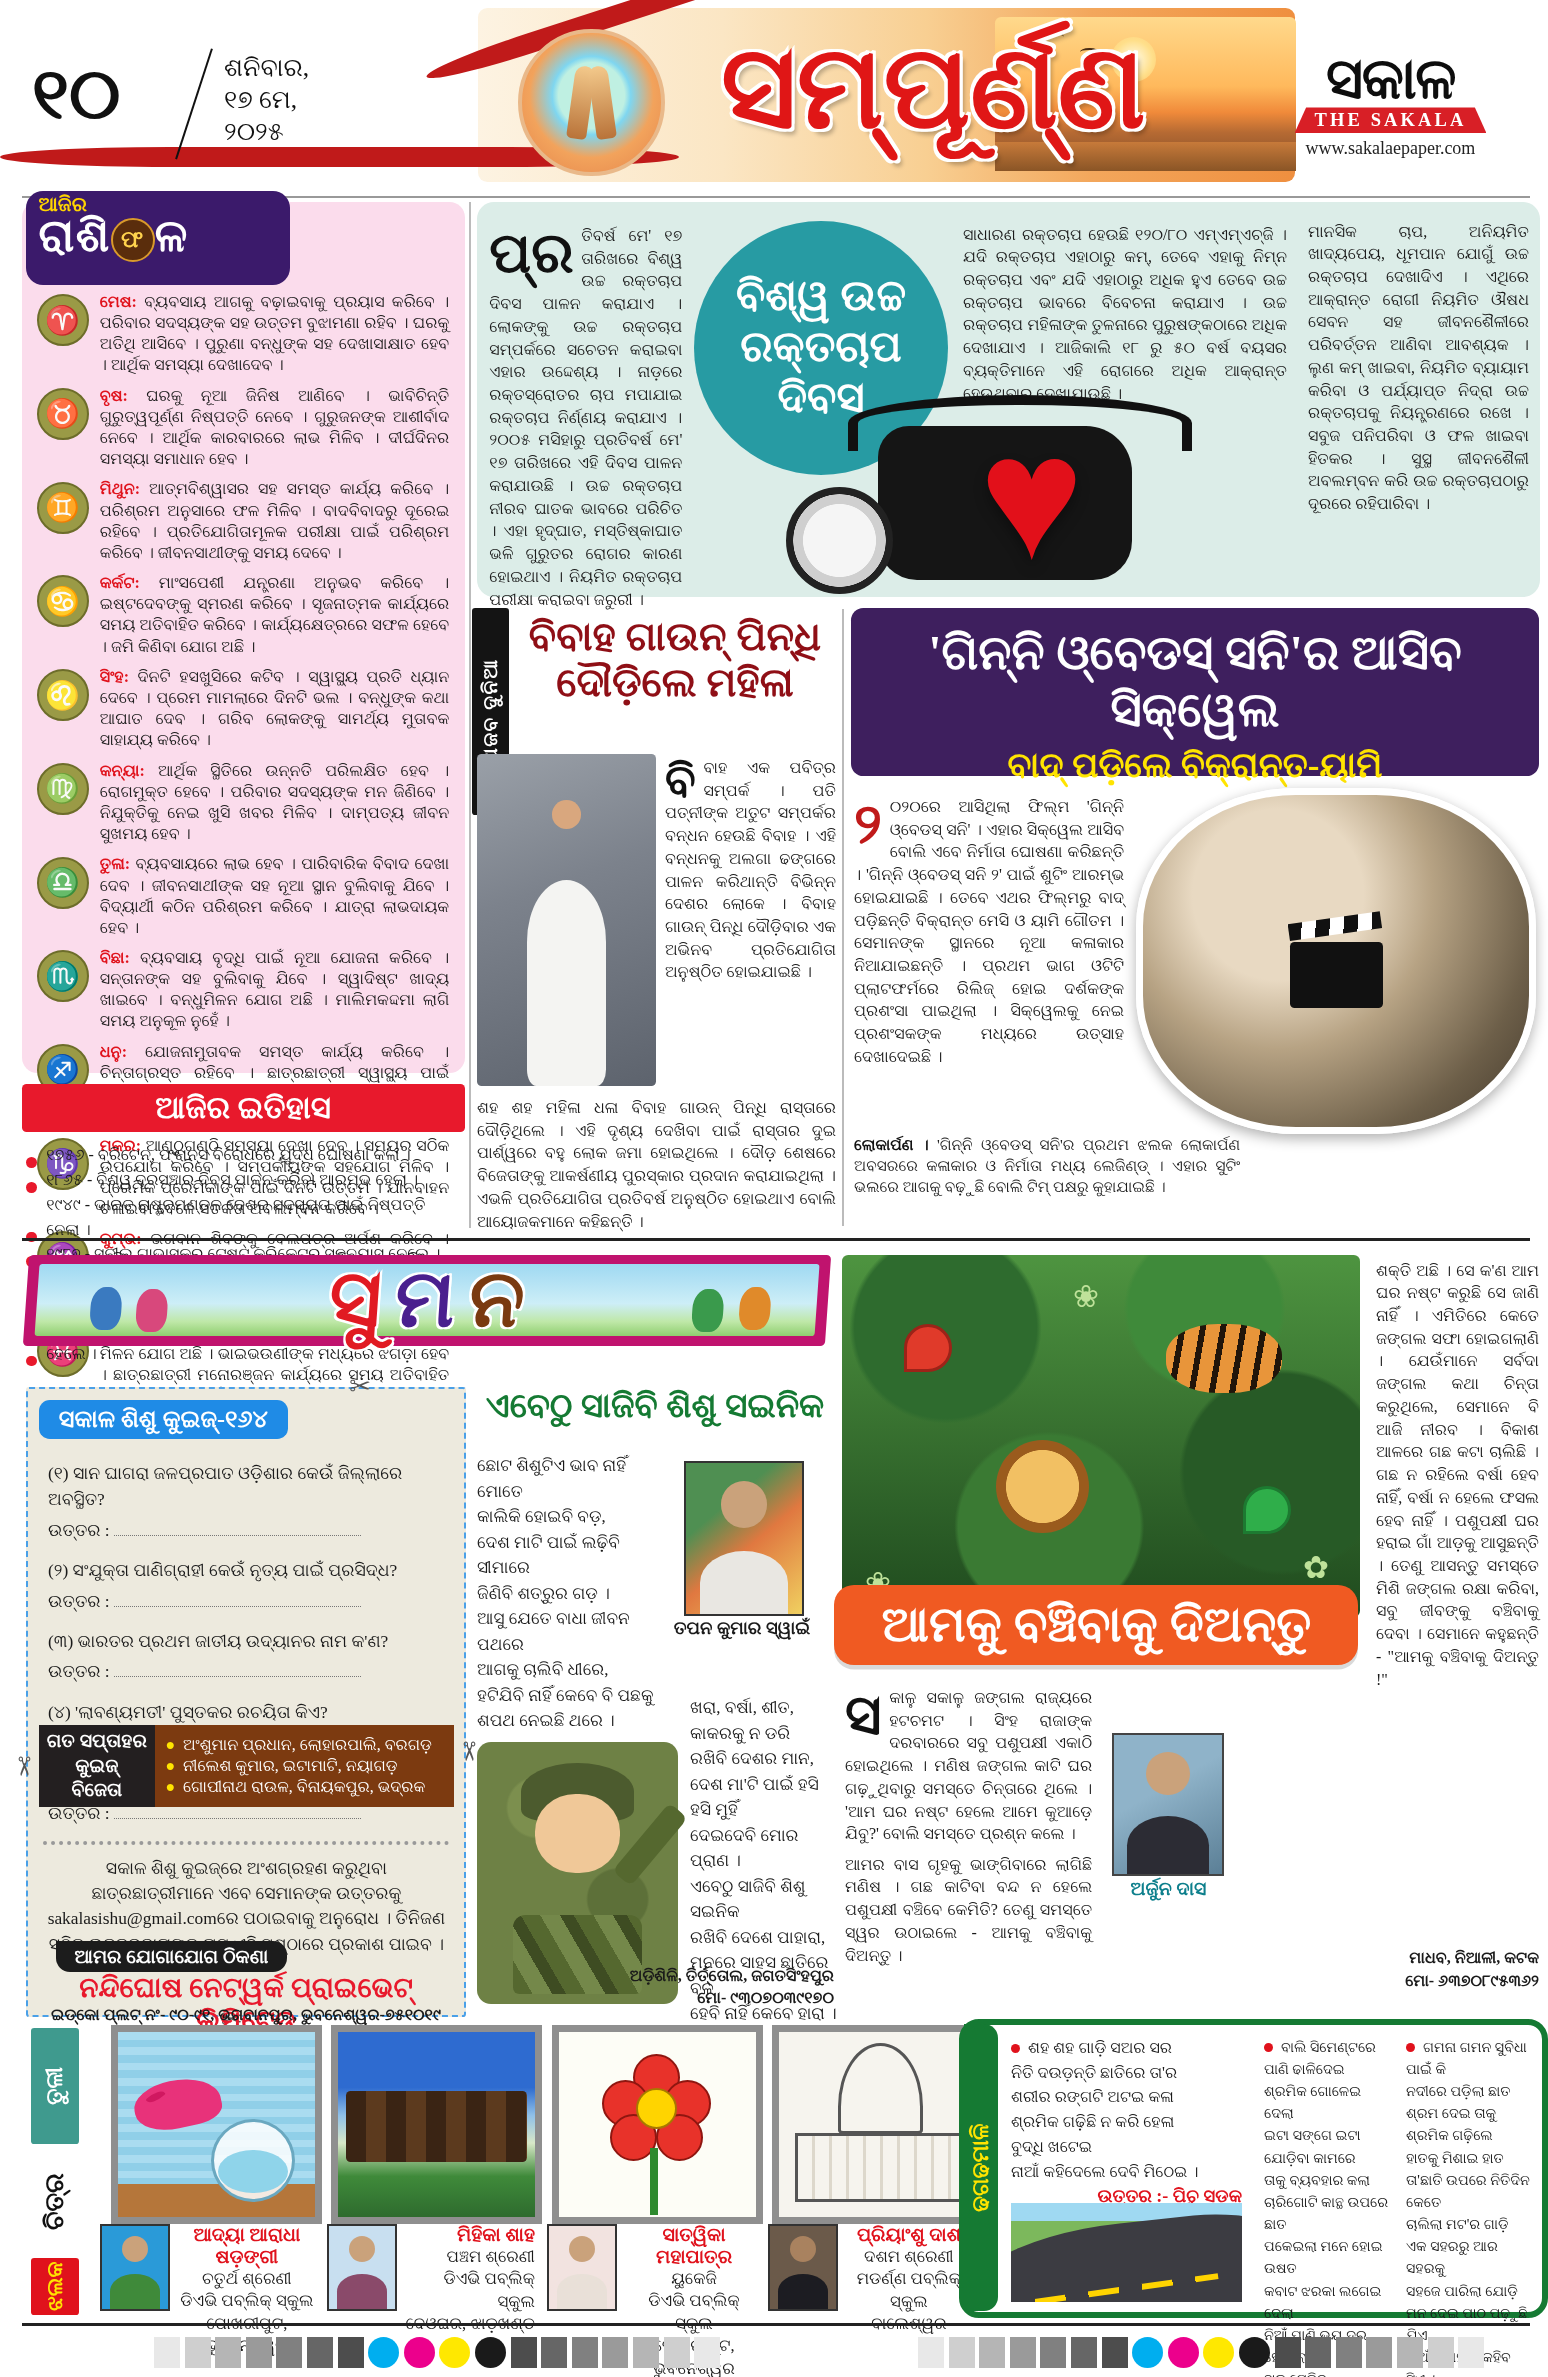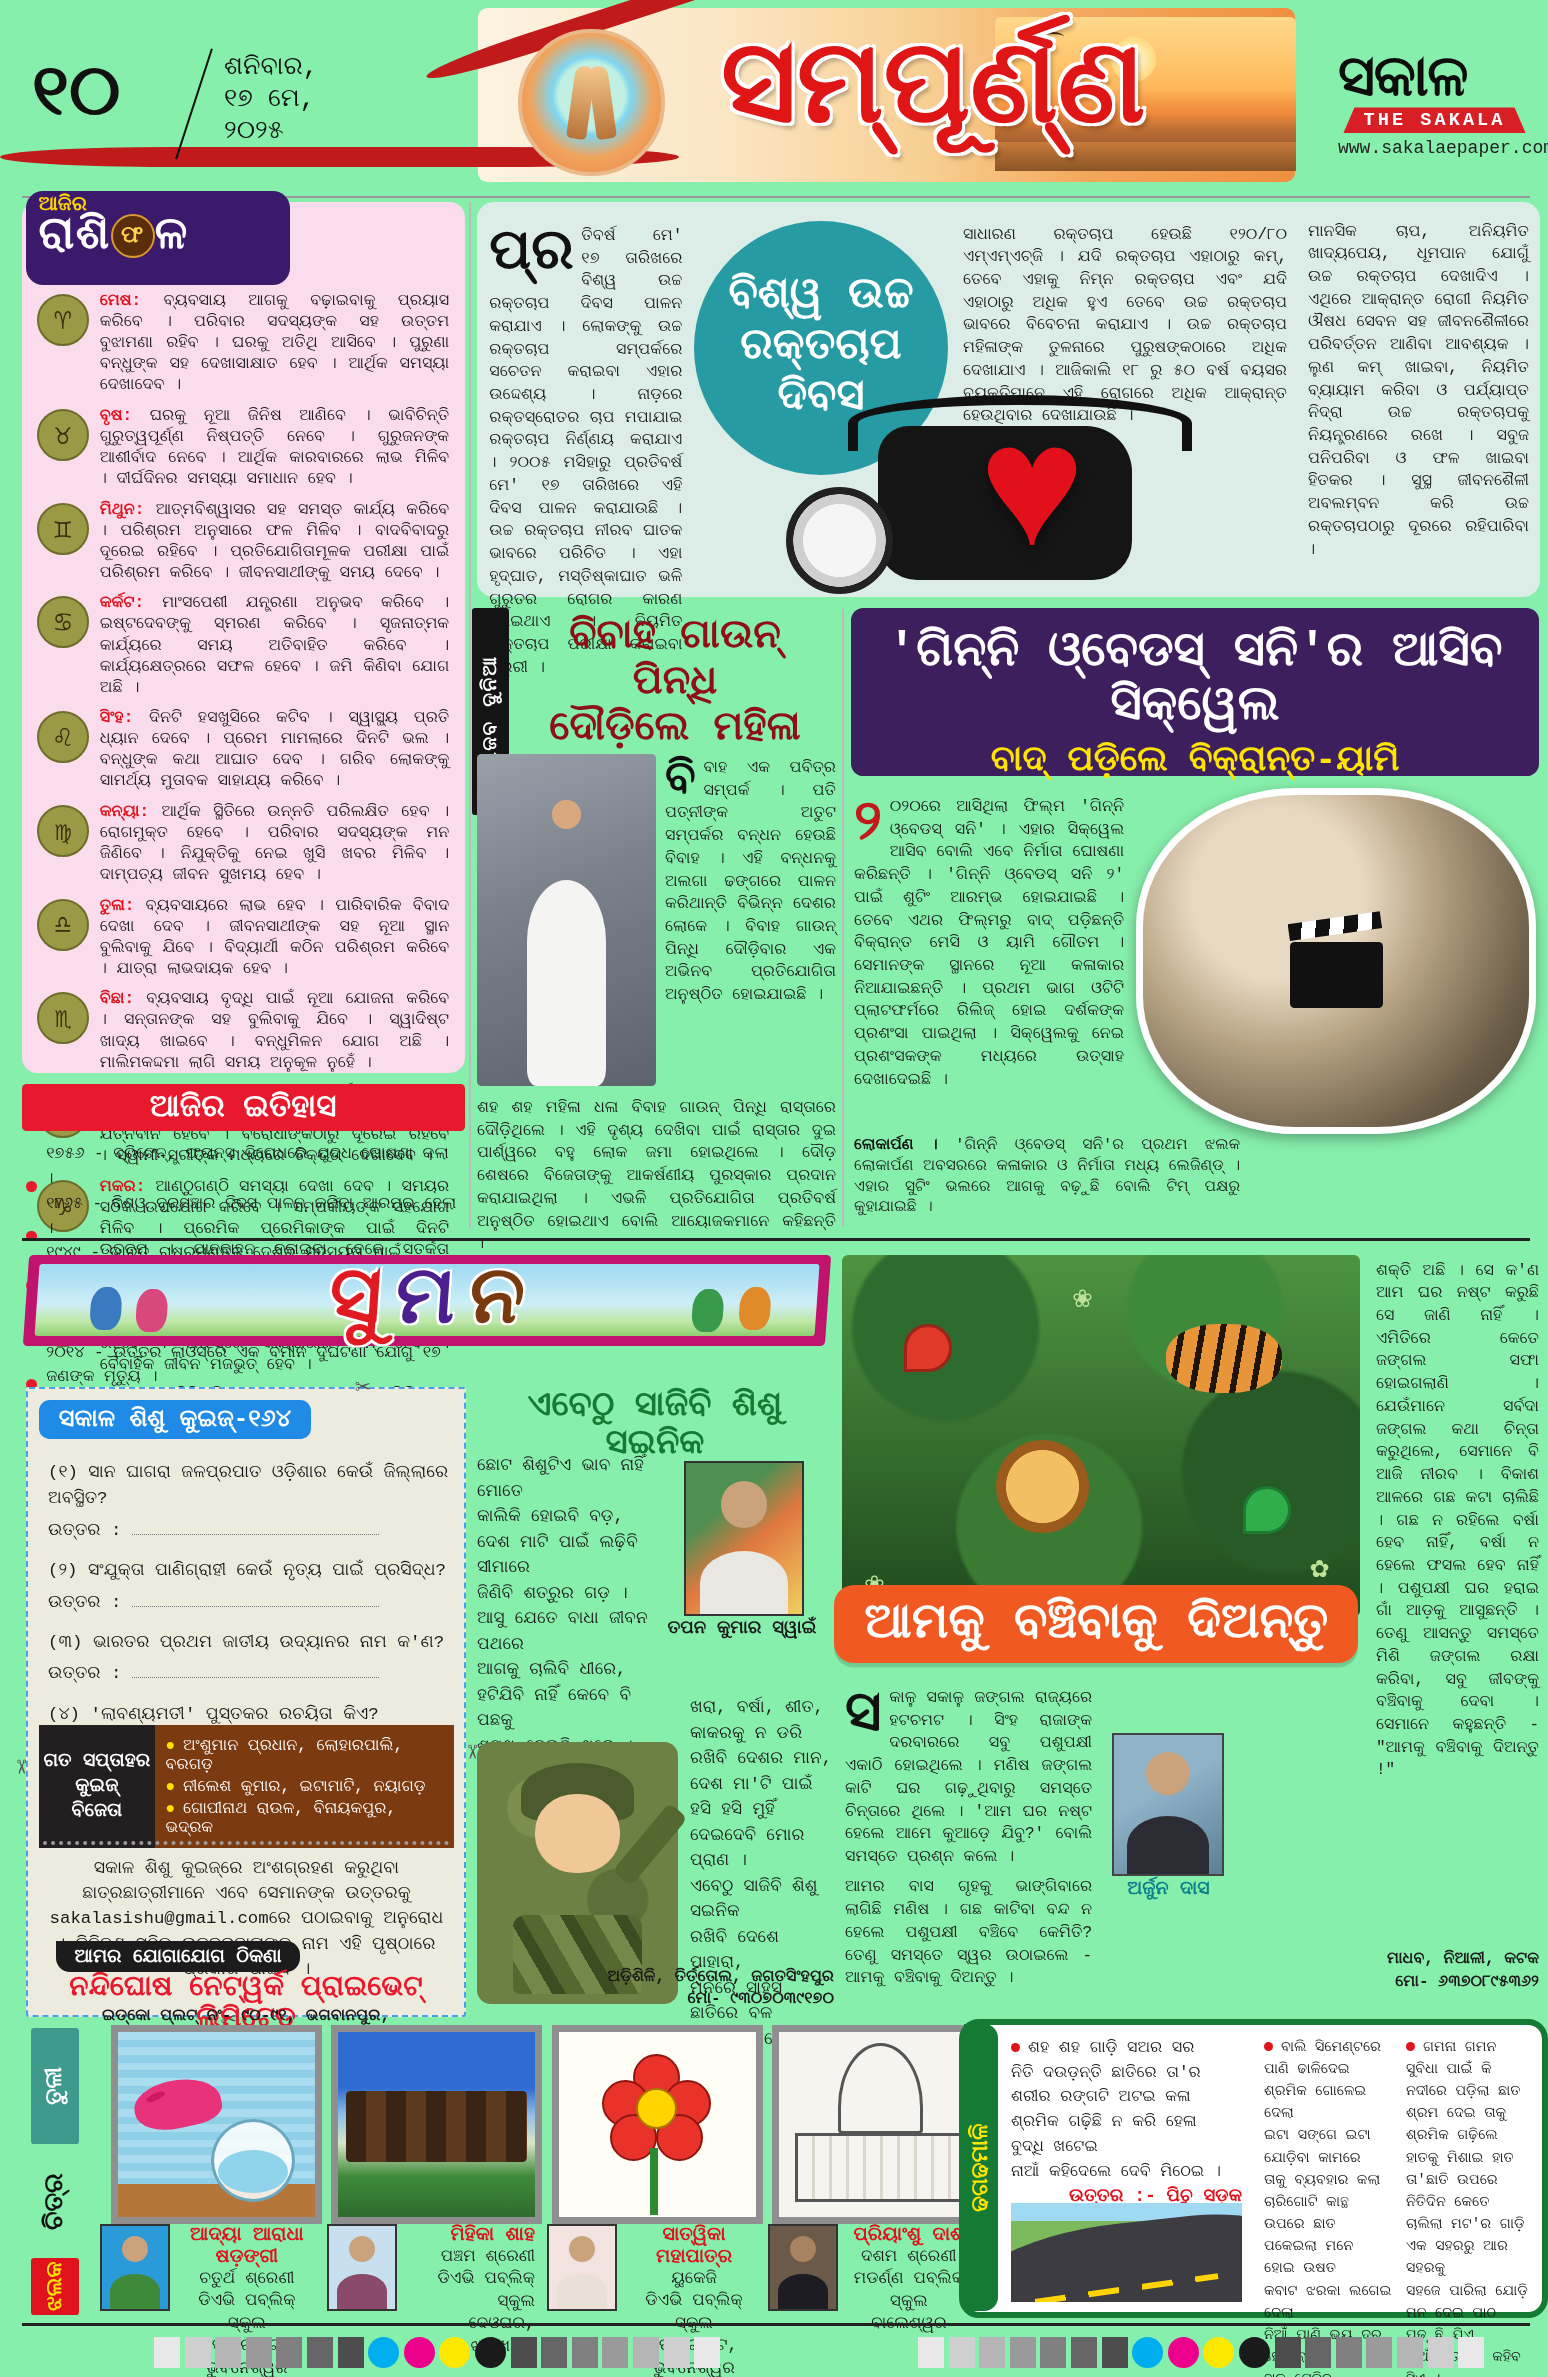--- a/index.html
+++ b/index.html
@@ -1,17 +1,17 @@
 <!DOCTYPE html>
 <html style="font-size:12.3px"><head>
 <meta charset="utf-8">
 <style>
   html,body{margin:0;padding:0;background:#e8e8e8;}
-  #page{position:relative;width:1548px;height:2377px;background:#86efac;overflow:hidden;
-        font-family:Liberation Mono, monospace;color:#1a1a1a;}
+  #page{position:relative;width:1548px;height:2377px;background:#ffffff;overflow:hidden;
+        font-family:Liberation Serif, serif;color:#1a1a1a;}
   .abs{position:absolute;}
   .pre{white-space:pre-line;}
   .just{text-align:justify;}
   .ctr{text-align:center;}
   
   .mast-num{font-size:71px;font-weight:bold;color:#111;}
   .mast-slash{width:2.3px;height:116px;background:#111;transform:rotate(18deg);}
   .mast-date{font-size:25.4px;line-height:1.25;color:#111;}
   .medallion{width:139px;height:139px;border-radius:50%;
     background:radial-gradient(circle at 50% 45%, #bff0e2 0 32%, #7fd6f0 38%, #f2a35c 60%, #e5834a 100%);
@@ -170,21 +170,21 @@
 
     <div class="abs medallion" style="left:518px;top:29px;">
       <div style="display:flex;gap:1.5px;transform:rotate(0deg);">
         <div class="hand" style="transform:rotate(8deg);"></div>
         <div class="hand" style="transform:rotate(-8deg);"></div>
       </div>
     </div>
 
     <div class="abs mast-title" style="left:721px;top:21.6px;">ସମ୍ପୂର୍ଣ୍ଣ</div>
 
-    <div class="abs" style="left:1338px;top:46px;width:193px;">
+    <div class="abs" style="left:1294px;top:46px;width:193px;text-align:center;">
       <div class="logo-odia">ସକାଳ</div>
       <div style="display:flex;justify-content:center;margin-top:-4.6px;">
         <div class="logo-red">THE SAKALA</div>
       </div>
       <div class="logo-url" style="margin-top:4.6px;">www.sakalaepaper.com</div>
     </div>
   </div>
   <div class="abs divline" style="left:21.6px;top:196px;width:1508px;height:1.5px;background:#999;"></div>
 
   <div class="abs horo-panel" style="left:21.6px;top:202px;width:443px;height:871px;">

